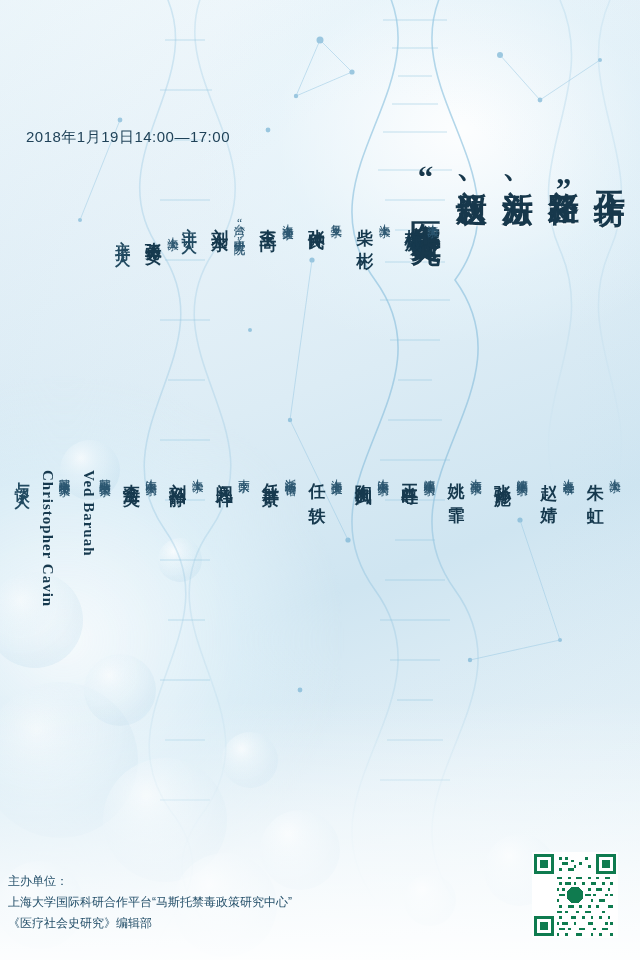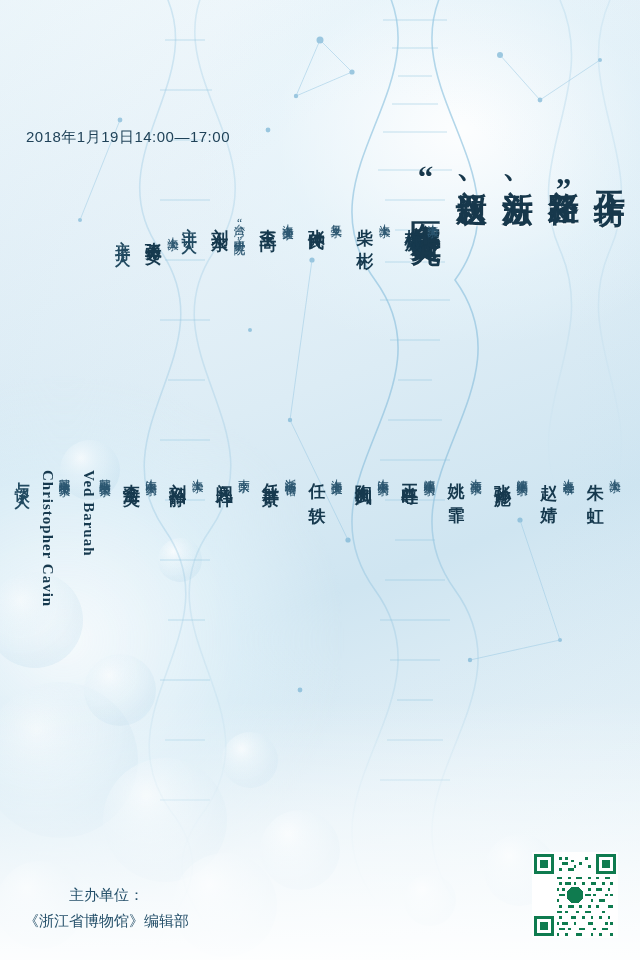--- a/index.html
+++ b/index.html
@@ -141,27 +141,26 @@
     color: #2b5670;
     letter-spacing: 1px;
     margin-left: 1px;
     line-height: 1.25;
   }
   .p-aff.tall {
     max-height: 150px;
   }
   .footer {
     position: absolute;
-    left: 24px;
+    left: 8px;
     bottom: 26px;
     color: #25506a;
-    font-size: 15px;
+    font-size: 12px;
     line-height: 1.75;
     font-family: "Liberation Sans", sans-serif;
-    text-align: center;
   }
   .qr {
     position: absolute;
     right: 22px;
     bottom: 22px;
     width: 86px;
     height: 86px;
     background: #ffffff;
     padding: 2px;
     box-sizing: border-box;
@@ -385,21 +384,22 @@
       <div class="p-aff">上海社会科学</div>
     </div>
     <div class="person" style="margin-left:8px;">
       <div class="p-name">朱　虹</div>
       <div class="p-aff">上海大学</div>
     </div>
   </div>
 
   <div class="footer">
     <div>主办单位：</div>
-    <div>《浙江省博物馆》编辑部</div>
+    <div>上海大学国际科研合作平台“马斯托禁毒政策研究中心”</div>
+    <div>《医疗社会史研究》编辑部</div>
   </div>
 
   <div class="qr">
     <svg width="82" height="82" viewBox="0 0 29 29" shape-rendering="crispEdges">
       <rect width="29" height="29" fill="#ffffff"></rect>
       <g fill="#0f7b4f">
         <rect x="0" y="0" width="7" height="1"></rect>
           <rect x="0" y="6" width="7" height="1"></rect>
         <rect x="0" y="0" width="1" height="7"></rect>
           <rect x="6" y="0" width="1" height="7"></rect>

